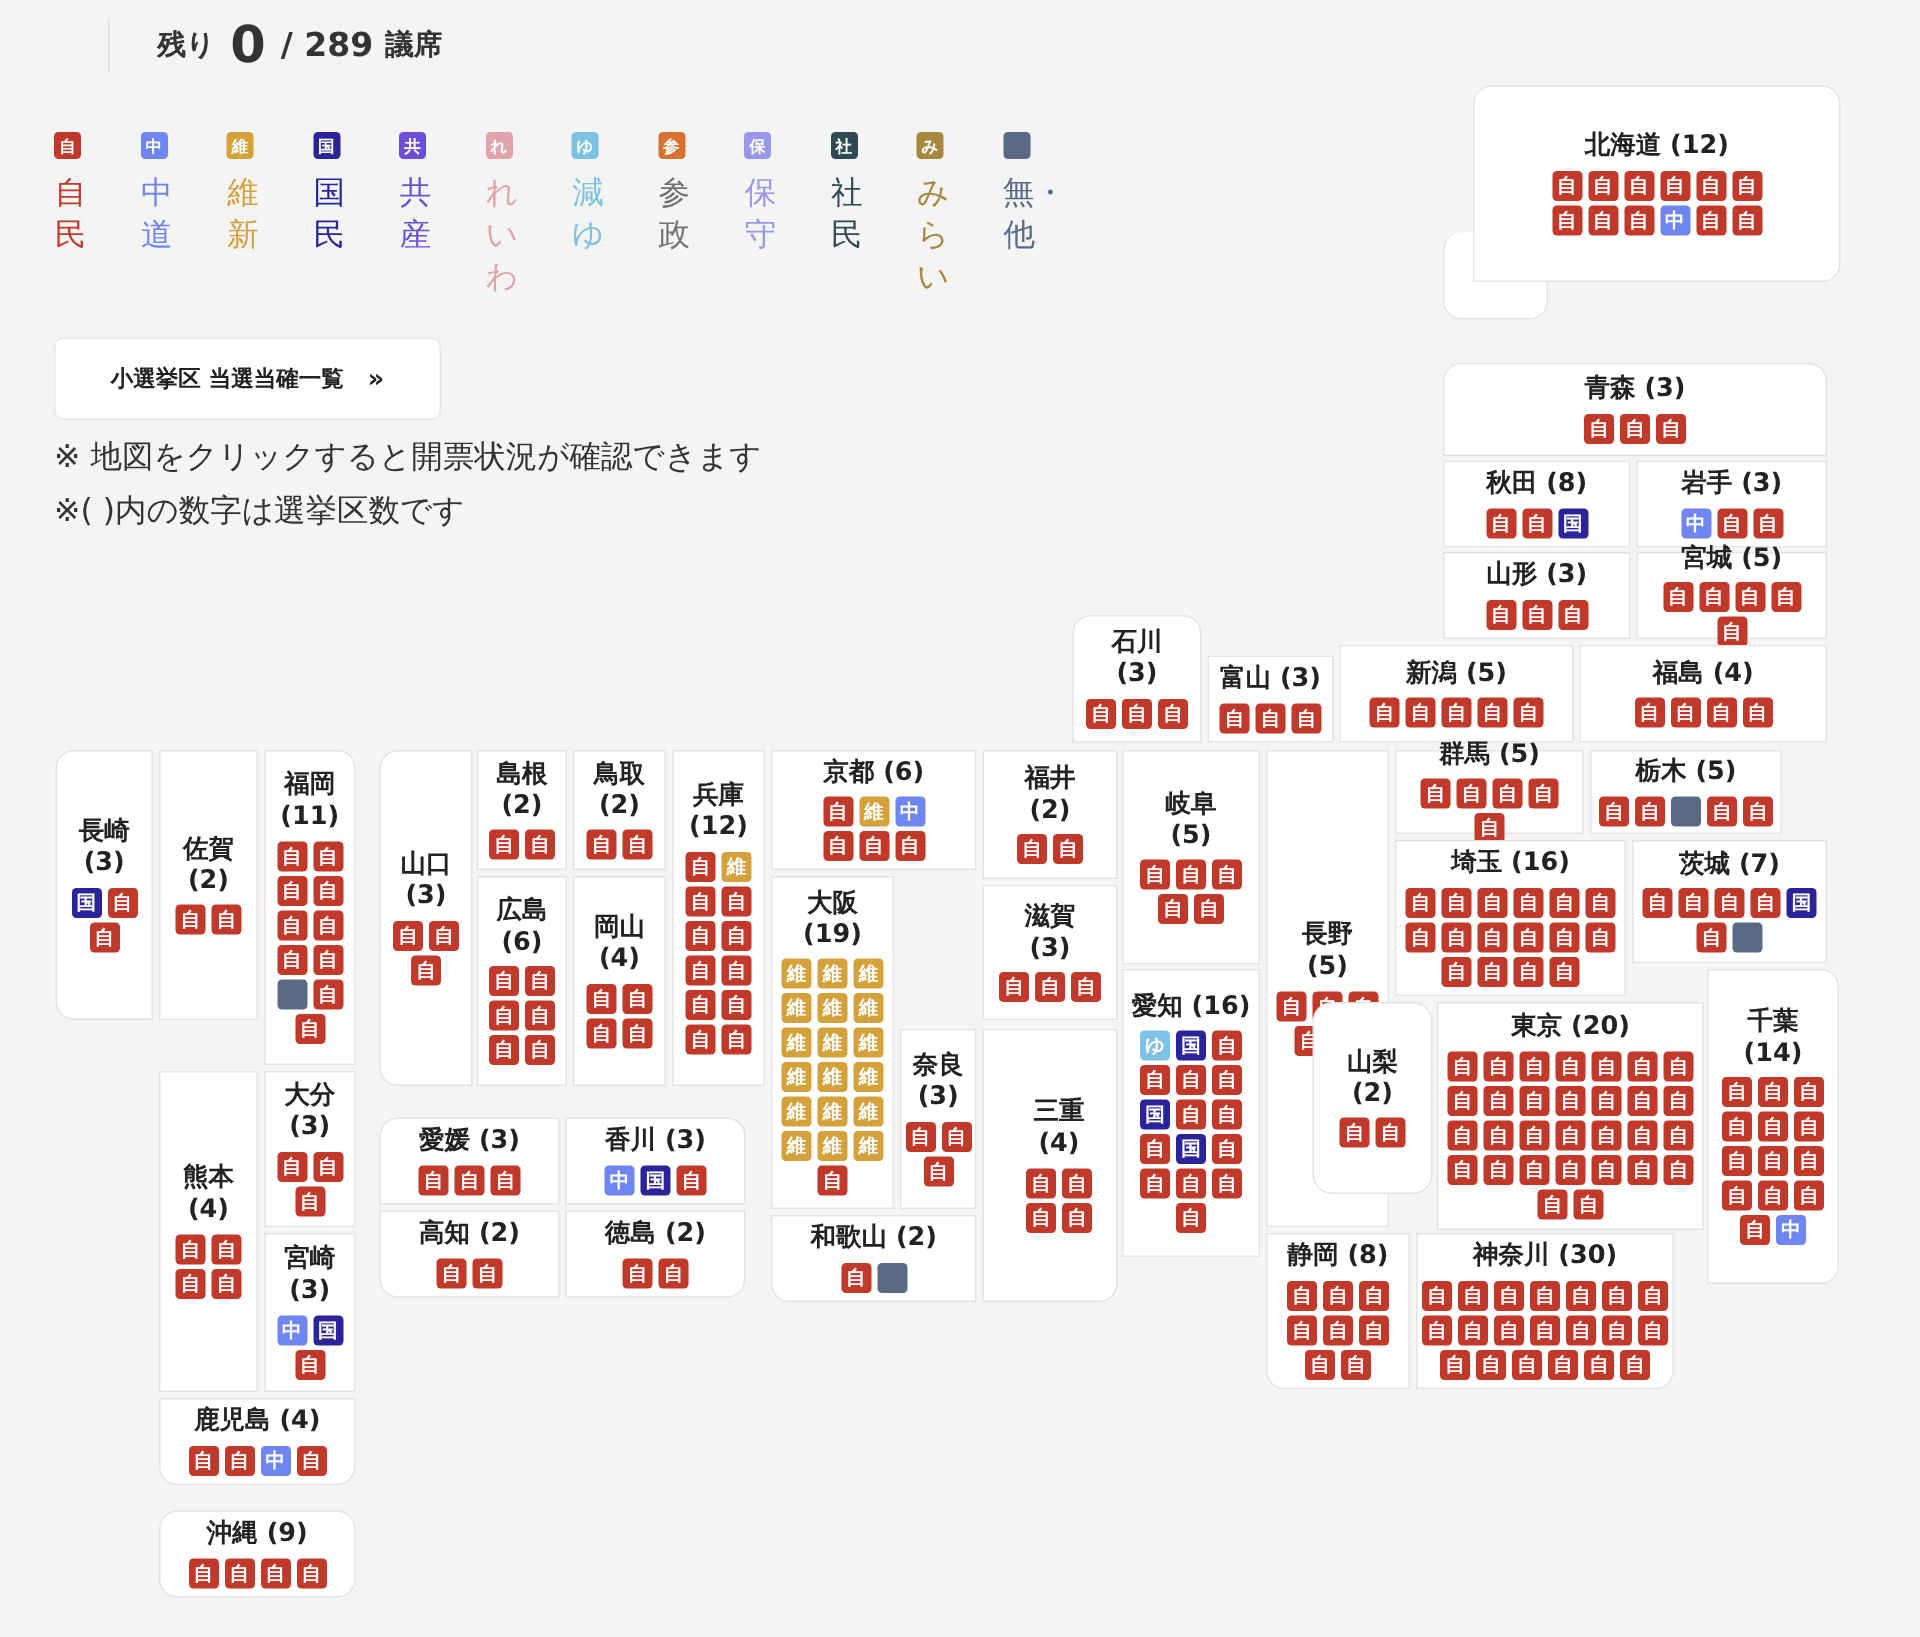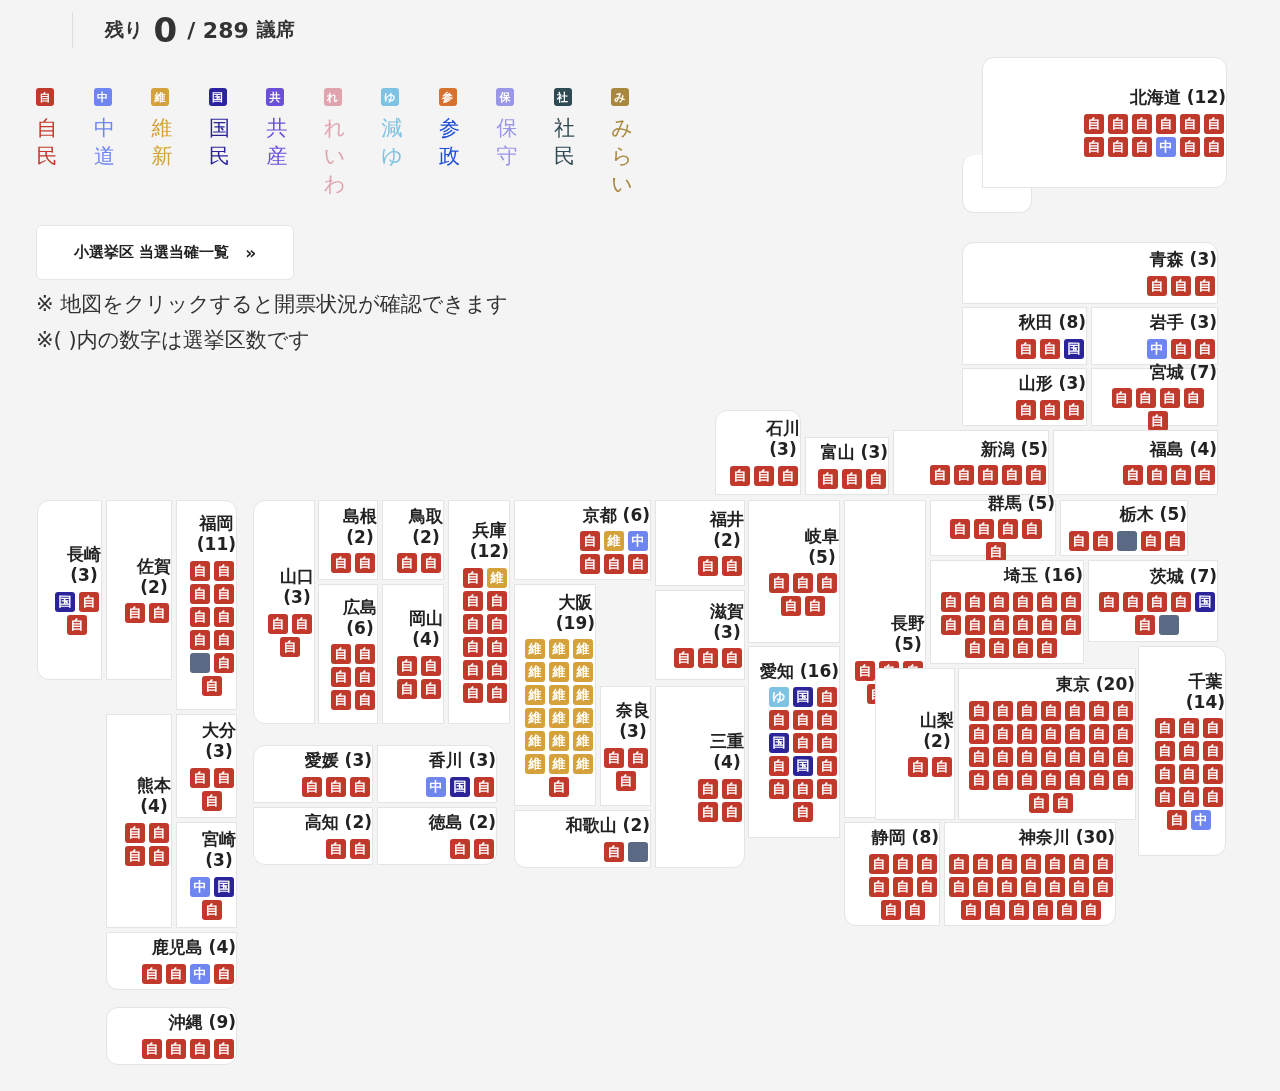--- a/index.html
+++ b/index.html
@@ -14,21 +14,21 @@
 
   .legend { position:absolute; left:36px; top:88px; display:flex; }
   .legend-item { width:57.5px; display:flex; flex-direction:column; align-items:flex-start; }
   .legend-item .lb { width:18px; height:18px; border-radius:3px; color:#fff; font-size:11px; font-weight:bold; display:flex; align-items:center; justify-content:center; }
   .legend-item .lt { margin-top:8px; font-size:21px; line-height:28px; width:22px; word-break:break-all; text-align:center; }
 
   .list-btn { position:absolute; left:36px; top:225px; width:258px; height:55px; background:#fff; border:1px solid #e6e6e6; border-radius:6px; display:flex; align-items:center; justify-content:center; font-size:15px; font-weight:bold; color:#222; box-sizing:border-box; cursor:pointer; }
   .list-btn .chev { margin-left:16px; font-size:17px; }
   .note { position:absolute; left:36px; font-size:21px; color:#333; }
 
-  .pref { position:absolute; background:#fff; box-sizing:border-box; border:1px solid #e4e4e4; display:flex; flex-direction:column; align-items:flex-end; justify-content:center; cursor:pointer; }
+  .pref { position:absolute; background:#fff; box-sizing:border-box; border:1px solid #e4e4e4; display:flex; flex-direction:column; align-items:center; justify-content:center; cursor:pointer; }
   .pref .nm { font-size:17px; font-weight:bold; color:#222; text-align:center; line-height:21px; }
   .pref .seats { display:flex; flex-wrap:wrap; justify-content:center; margin-top:4px; }
   .seat { width:20px; height:20px; border-radius:3px; color:#fff; font-size:13px; font-weight:bold; display:flex; align-items:center; justify-content:center; margin:1.5px 2px; box-sizing:border-box; }
   .r-tl { border-top-left-radius:12px; } .r-tr { border-top-right-radius:12px; }
   .r-bl { border-bottom-left-radius:12px; } .r-br { border-bottom-right-radius:12px; }
 </style>
 </head>
 <body>
 
 <div class="header">
@@ -63,33 +63,37 @@
     <div class="legend-item">
       <span class="lb" style="background: rgb(224, 164, 174);">れ</span>
       <span class="lt" style="color: rgb(224, 164, 174);">れいわ</span>
     </div>
     <div class="legend-item">
       <span class="lb" style="background: rgb(126, 195, 227);">ゆ</span>
       <span class="lt" style="color: rgb(126, 195, 227);">減ゆ</span>
     </div>
     <div class="legend-item">
       <span class="lb" style="background: rgb(214, 113, 47);">参</span>
-      <span class="lt" style="color: #1d4ed8;">参政</span>
+      <span class="lt" style="color: #737373;">参政</span>
     </div>
     <div class="legend-item">
       <span class="lb" style="background: rgb(154, 151, 232);">保</span>
       <span class="lt" style="color: rgb(154, 151, 232);">保守</span>
     </div>
     <div class="legend-item">
       <span class="lb" style="background: rgb(47, 74, 82);">社</span>
       <span class="lt" style="color: rgb(47, 74, 82);">社民</span>
     </div>
     <div class="legend-item">
       <span class="lb" style="background: rgb(168, 135, 62);">み</span>
       <span class="lt" style="color: rgb(168, 135, 62);">みらい</span>
+    </div>
+    <div class="legend-item">
+      <span class="lb" style="background: rgb(90, 106, 133);"></span>
+      <span class="lt" style="color: rgb(90, 106, 133);">無・他</span>
     </div>
   </div>
 
 <div class="list-btn">
   <span>小選挙区 当選当確一覧</span>
   <span class="chev">»</span>
 </div>
 <div class="note" style="top:290px;">※ 地図をクリックすると開票状況が確認できます</div>
 <div class="note" style="top:326px;">※( )内の数字は選挙区数です</div>
 
@@ -138,21 +142,21 @@
     </div>
     <div class="pref " style="left: 962px; top: 368px; width: 125px; height: 58px;">
       <div class="nm">山形 (3)</div>
       <div class="seats" style="max-width: 117px;">
         <span class="seat" style="background: rgb(192, 57, 43);">自</span>
         <span class="seat" style="background: rgb(192, 57, 43);">自</span>
         <span class="seat" style="background: rgb(192, 57, 43);">自</span>
       </div>
     </div>
     <div class="pref " style="left: 1091px; top: 368px; width: 127px; height: 58px;">
-      <div class="nm">宮城 (7)</div>
+      <div class="nm">宮城 (5)</div>
       <div class="seats" style="max-width: 119px;">
         <span class="seat" style="background: rgb(192, 57, 43);">自</span>
         <span class="seat" style="background: rgb(192, 57, 43);">自</span>
         <span class="seat" style="background: rgb(192, 57, 43);">自</span>
         <span class="seat" style="background: rgb(192, 57, 43);">自</span>
         <span class="seat" style="background: rgb(192, 57, 43);">自</span>
       </div>
     </div>
     <div class="pref r-tl r-tr" style="left: 715px; top: 410px; width: 86px; height: 85px;">
       <div class="nm">石川<br>(3)</div>
@@ -452,21 +456,21 @@
     </div>
     <div class="pref r-br" style="left: 655px; top: 686px; width: 90px; height: 182px; padding-left: 12px;">
       <div class="nm">三重<br>(4)</div>
       <div class="seats" style="width: 48px;">
         <span class="seat" style="background: rgb(192, 57, 43);">自</span>
         <span class="seat" style="background: rgb(192, 57, 43);">自</span>
         <span class="seat" style="background: rgb(192, 57, 43);">自</span>
         <span class="seat" style="background: rgb(192, 57, 43);">自</span>
       </div>
     </div>
-    <div class="pref " style="left: 875px; top: 668px; width: 80px; height: 152px;">
+    <div class="pref " style="left: 875px; top: 668px; width: 80px; height: 128px; border-radius: 13px;">
       <div class="nm">山梨<br>(2)</div>
       <div class="seats" style="max-width: 72px;">
         <span class="seat" style="background: rgb(192, 57, 43);">自</span>
         <span class="seat" style="background: rgb(192, 57, 43);">自</span>
       </div>
     </div>
     <div class="pref " style="left: 958px; top: 668px; width: 178px; height: 152px;">
       <div class="nm">東京 (20)</div>
       <div class="seats" style="width: 168px;">
         <span class="seat" style="background: rgb(192, 57, 43);">自</span>

